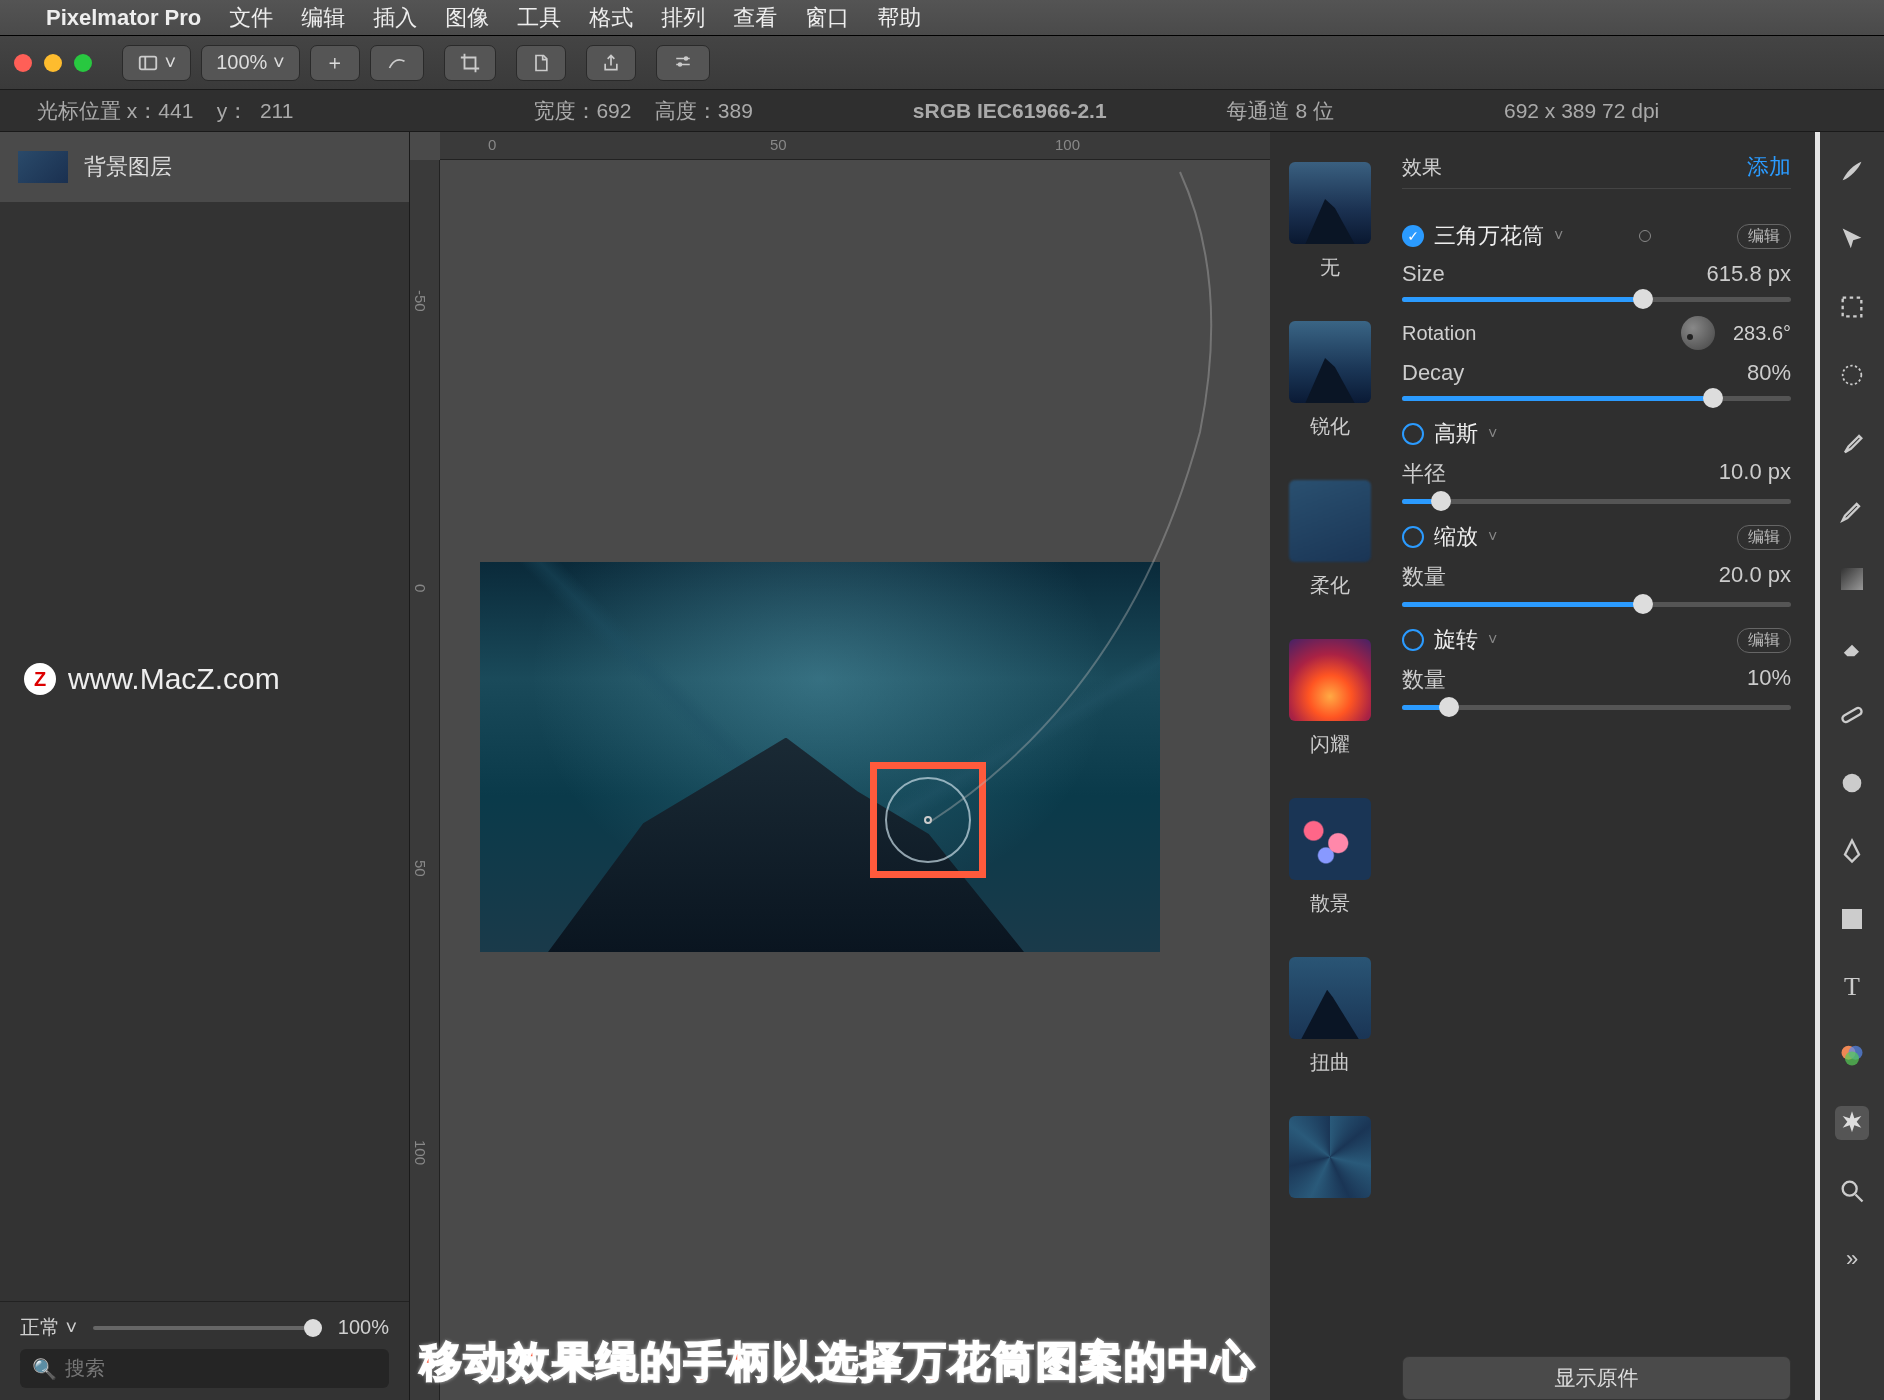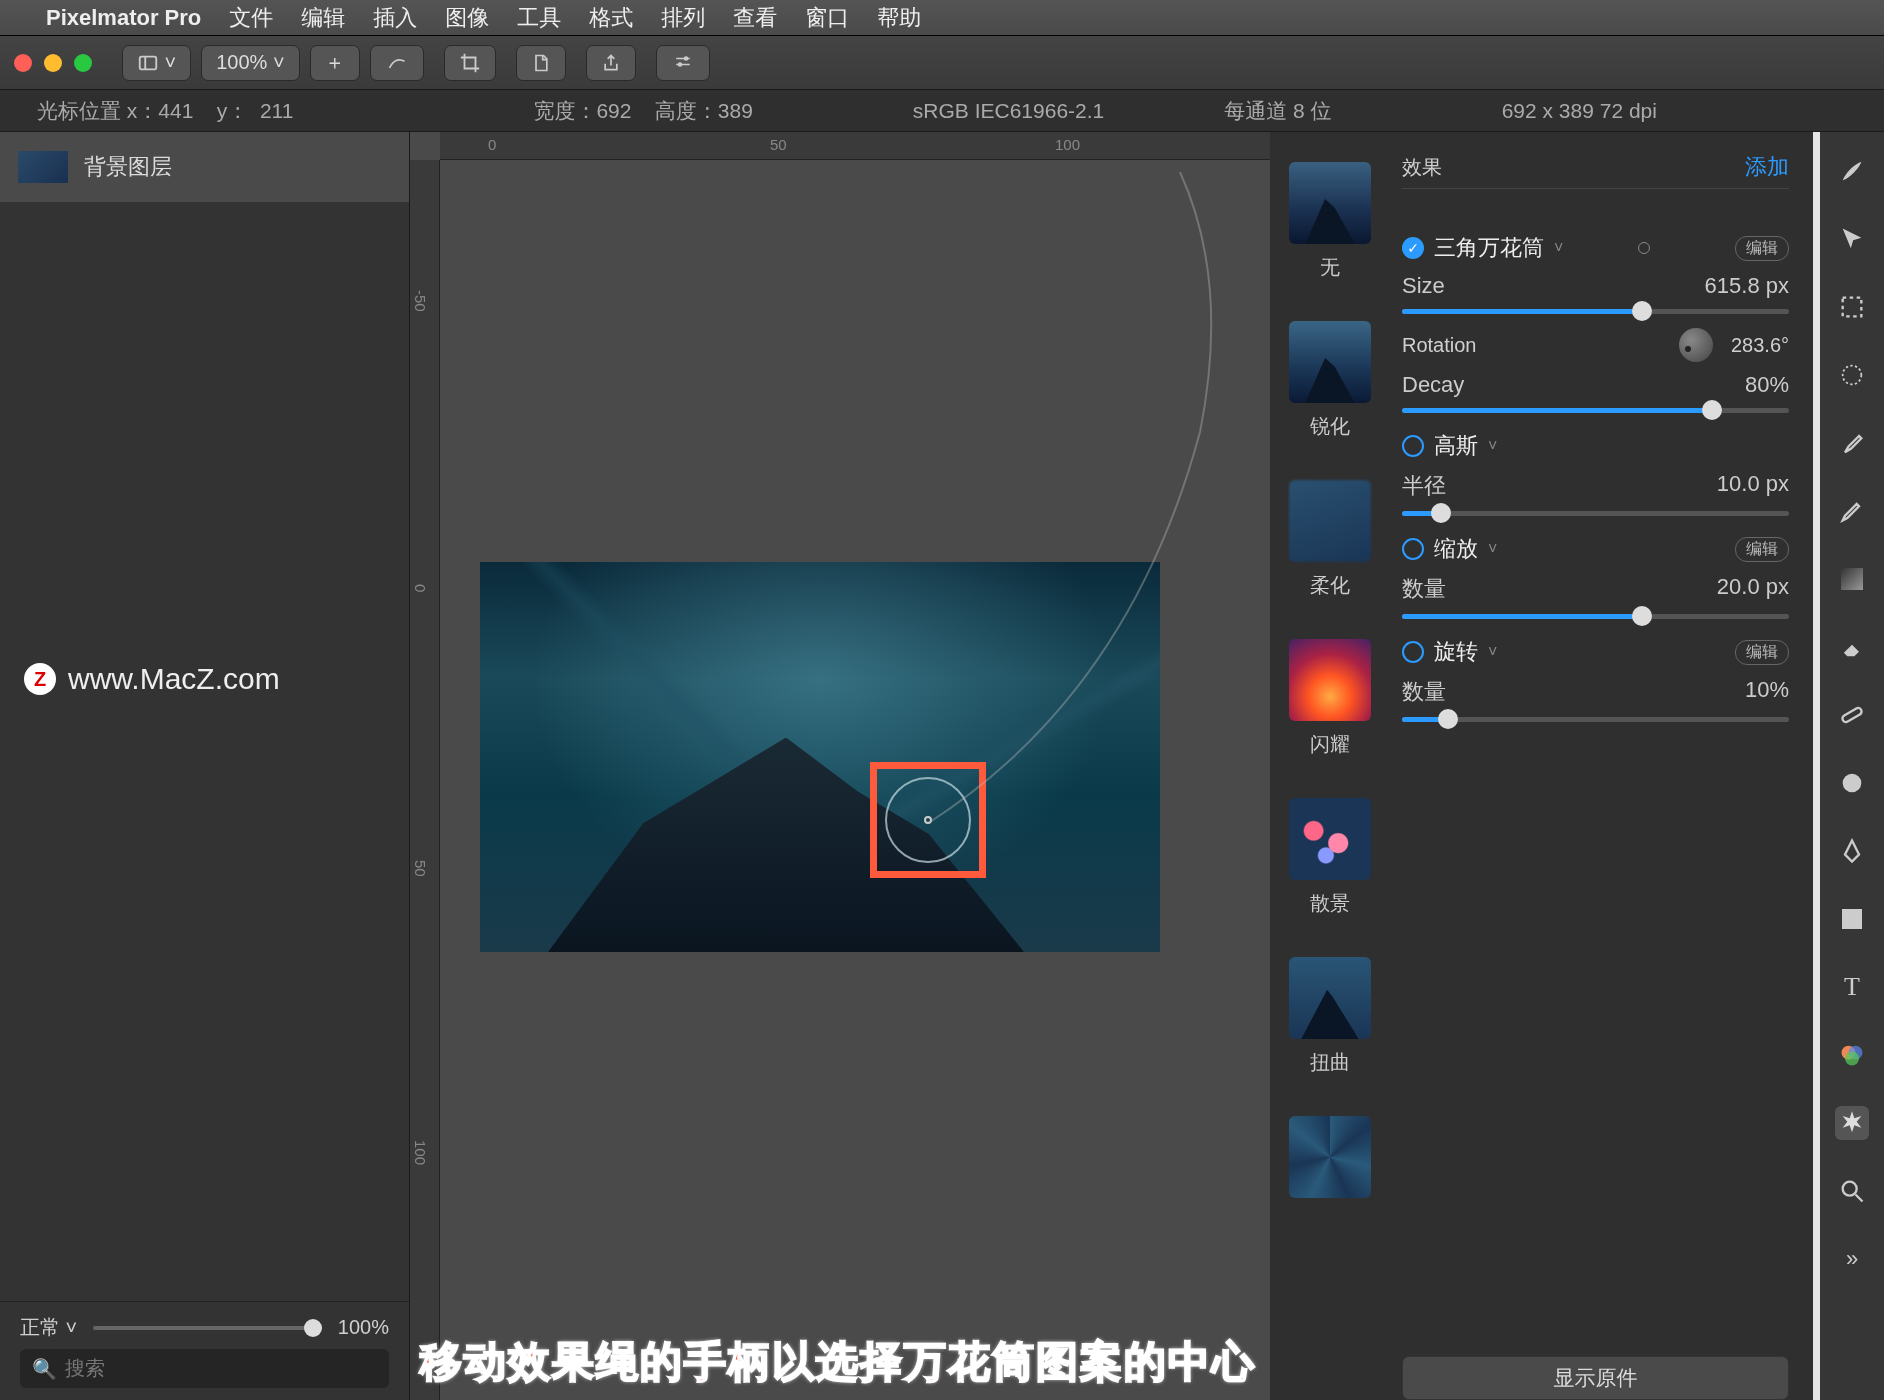--- a/index.html
+++ b/index.html
@@ -62,21 +62,21 @@
 .t-sharp { background: linear-gradient(180deg,#3a6585 0%,#1a3555 60%,#0a1a35 100%); position:relative;}
 .t-sharp::after{content:"";position:absolute;bottom:0;left:20%;width:60%;height:55%;background:#0a1525;clip-path:polygon(0 100%,40% 0,60% 20%,100% 100%);}
 .t-soft { background: linear-gradient(160deg,#2a5070,#1a3555); filter: blur(1px); }
 .t-flare { background: radial-gradient(circle at 50% 70%,#ffaa44 0%,#ff5522 30%,#aa2244 60%,#442266 100%); }
 .t-bokeh { background: radial-gradient(circle at 30% 40%,#ff6688 0 12%,transparent 14%), radial-gradient(circle at 60% 55%,#ff88aa 0 14%,transparent 16%), radial-gradient(circle at 45% 70%,#8899ff 0 10%,transparent 12%), #1a3555; }
 .t-twist { background: linear-gradient(180deg,#2a5575,#1a3555); position:relative; }
 .t-twist::after{content:"";position:absolute;bottom:0;left:15%;width:70%;height:60%;background:#0a1525;clip-path:polygon(0 100%,45% 0,55% 15%,100% 100%);}
 .t-kal { background: conic-gradient(#2a5a7a,#1a3555,#2a5a7a,#1a3555,#2a5a7a,#1a3555,#2a5a7a,#1a3555); border-radius:6px;}
 
 
-.params { width: 430px; background: #2f2f2f; padding: 20px 24px 0 12px; display: flex; flex-direction: column; gap: 26px; border-right: 7px solid #e5e5e5; }
+.params { width: 430px; background: #2f2f2f; padding: 20px 24px 0 12px; display: flex; flex-direction: column; gap: 14px; border-right: 5px solid #e5e5e5; }
 .params-head { display: flex; justify-content: space-between; align-items: center; padding-bottom: 6px; border-bottom: 1px solid #444; }
 .params-head .add { color: #2b9bff; font-size: 22px; }
 .effect-title { display: flex; align-items: center; gap: 10px; margin-top: 18px; }
 .chk { width: 22px; height: 22px; border-radius: 50%; display: flex; align-items: center; justify-content: center; font-size: 14px; }
 .chk.on { background: #2b9bff; color: #fff; }
 .chk.off { border: 2px solid #2b9bff; }
 .effect-name { color: #eee; font-size: 22px; font-weight: 500; }
 .chev { color: #888; font-size: 16px; }
 .edit-pill { margin-left: auto; border: 1px solid #666; border-radius: 12px; padding: 1px 10px; font-size: 16px; color: #bbb; }
 .eye { margin-left:auto; width:12px; height:12px; border:1px solid #888; border-radius:50%; margin-right:10px;}
@@ -161,21 +161,21 @@
           <line x1="3" y1="14" x2="21" y2="14"></line>
           <circle cx="8" cy="14" r="2" fill="#ccc"></circle>
         </svg>
       </div>
   </div>
 </div>
 
 <div class="infobar">
   <div class="grp"><span>光标位置 x：</span><span>441</span>&nbsp;&nbsp;&nbsp;&nbsp;<span>y：</span>&nbsp;&nbsp;<span>211</span></div>
   <div class="grp" style="margin-left:180px;"><span>宽度：</span><span>692</span>&nbsp;&nbsp;&nbsp;&nbsp;<span>高度：</span><span>389</span></div>
-  <div class="grp" style="margin-left:100px;">sRGB IEC61966-2.1</div>
+  <div class="grp" style="margin-left:100px;font-weight:bold;">sRGB IEC61966-2.1</div>
   <div class="grp" style="margin-left:60px;">每通道 8 位</div>
   <div class="grp" style="margin-left:110px;">692 x 389 72 dpi</div>
 </div>
 
 <div class="main">
 
   <div class="layers">
     <div class="layer-item">
       <div class="layer-thumb"></div>
       <span>背景图层</span>

